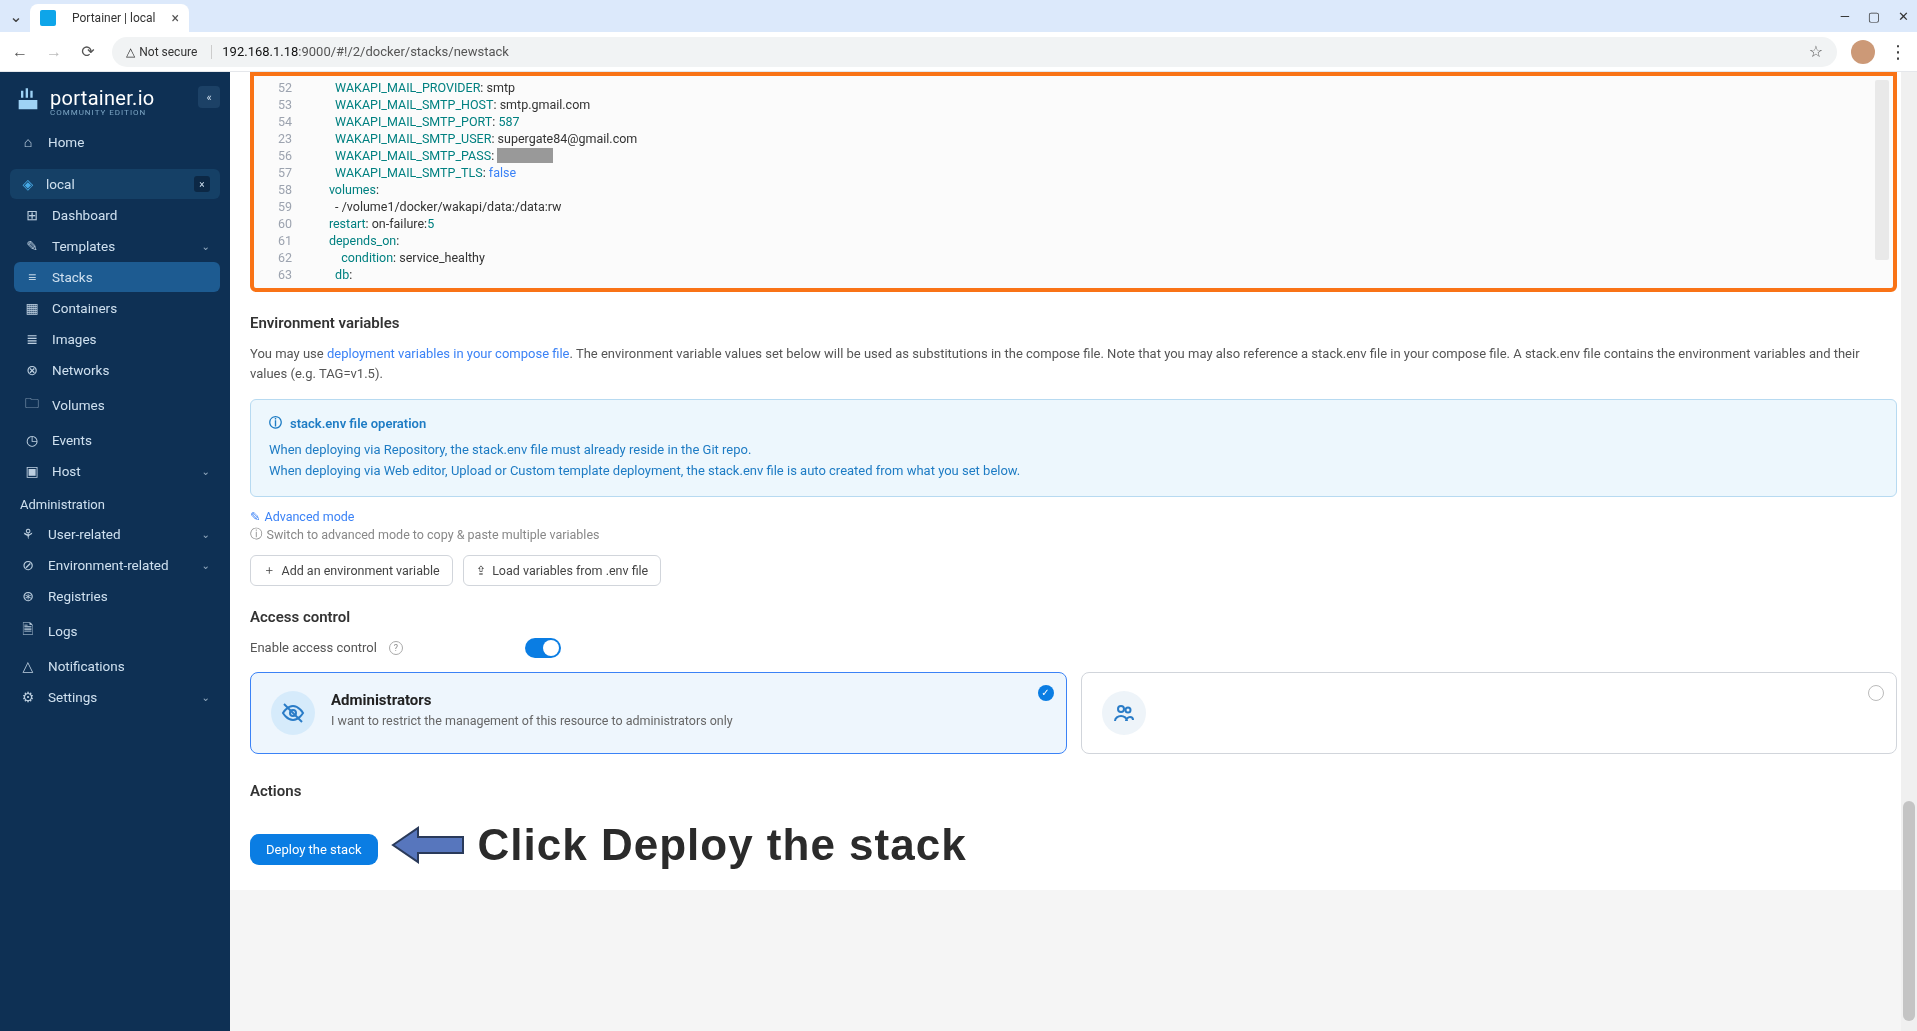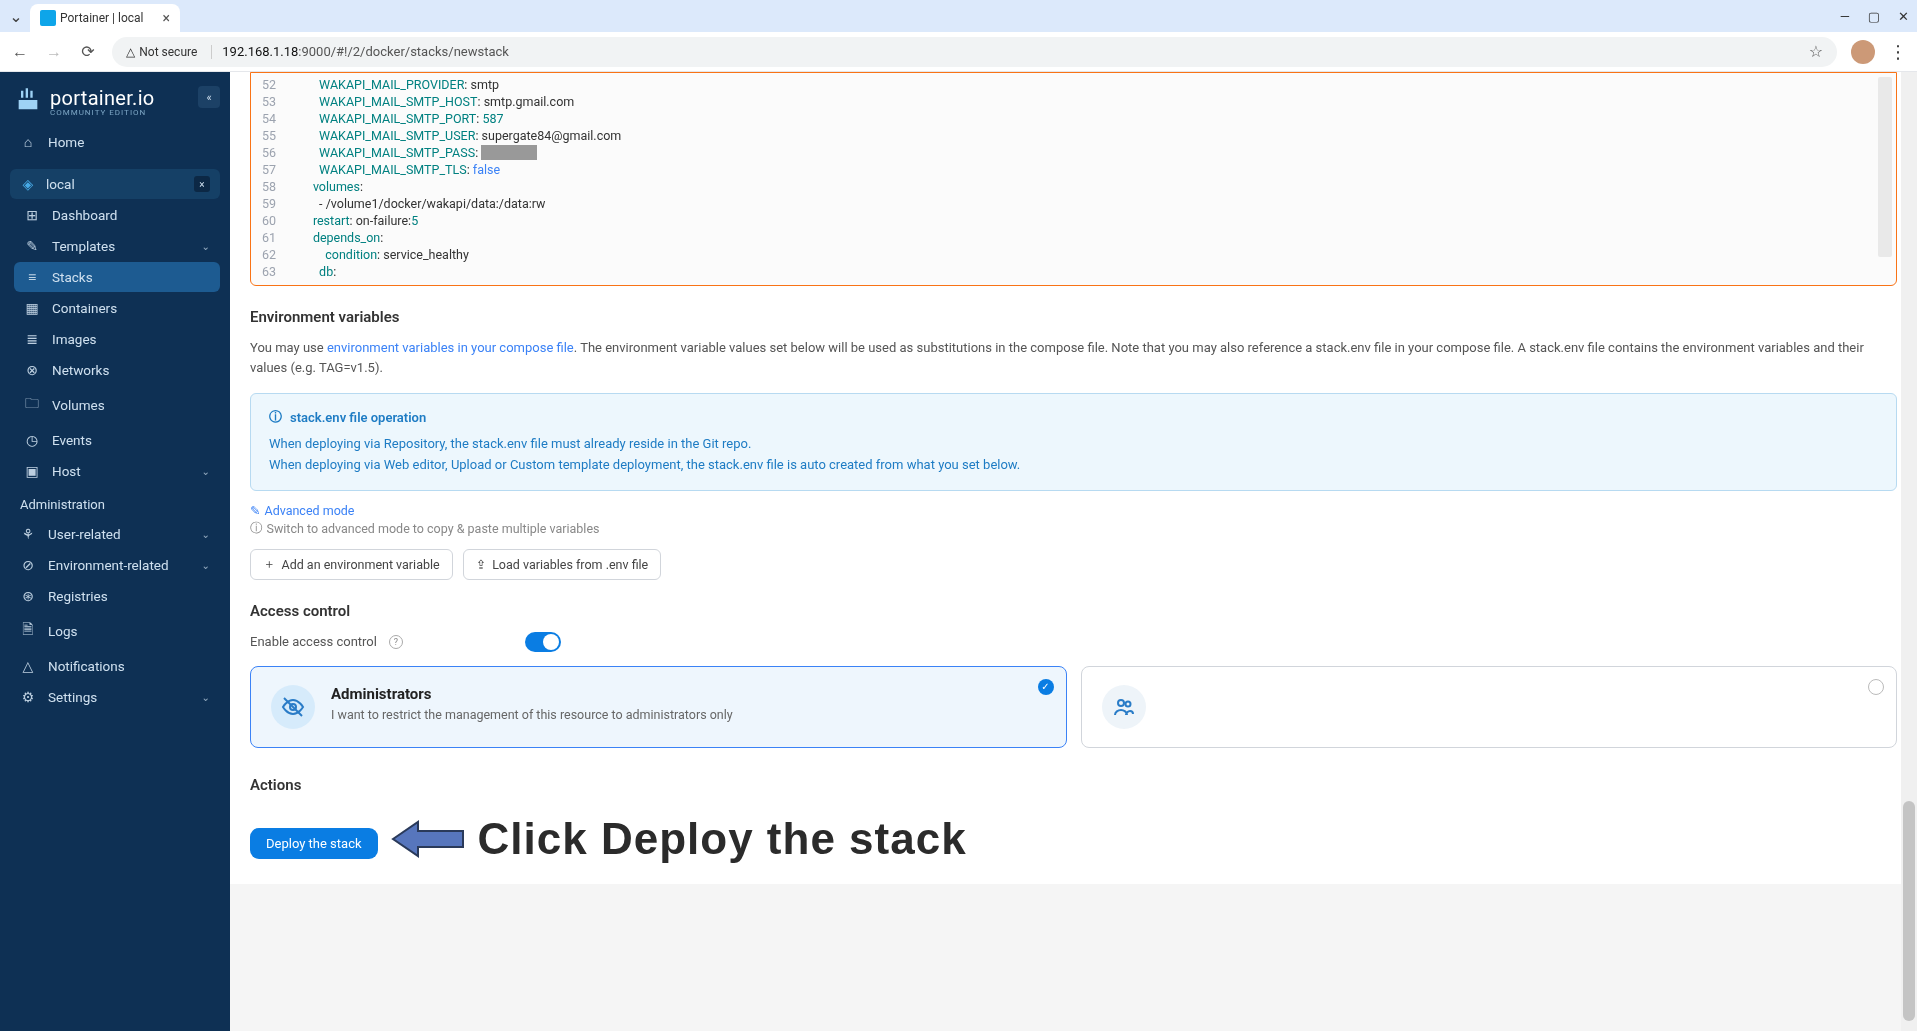--- a/index.html
+++ b/index.html
@@ -1,21 +1,21 @@
 <!DOCTYPE html>
 <html><head>
 <meta charset="utf-8">
 <style>
 * { margin: 0; padding: 0; box-sizing: border-box; font-family: -apple-system, BlinkMacSystemFont, "Segoe UI", Roboto, sans-serif; }
 body { background: #fff; overflow: hidden; }
 
 
 .browser-chrome { background: #dce9fb; height: 32px; display: flex; align-items: center; padding: 0 8px; }
 .tab-spacer { width: 16px; height: 16px; display:flex; align-items:center; justify-content:center; color:#444; }
-.browser-tab { background: #fff; border-radius: 8px 8px 0 0; height: 28px; display: flex; align-items: center; padding: 0 10px; gap: 4px; margin-top: 4px; margin-left: 6px; min-width: 150px; }
+.browser-tab { background: #fff; border-radius: 8px 8px 0 0; height: 28px; display: flex; align-items: center; padding: 0 10px; gap: 16px; margin-top: 4px; margin-left: 6px; min-width: 150px; }
 .tab-favicon { width: 16px; height: 16px; background: #0ea5e9; border-radius: 2px; }
 .tab-title { font-size: 12px; color: #333; flex: 1; }
 .tab-close { font-size: 14px; color: #555; cursor: pointer; }
 .chrome-right { margin-left: auto; display: flex; gap: 18px; color: #333; font-size: 13px; }
 
 .browser-toolbar { background: #fff; height: 40px; display: flex; align-items: center; padding: 0 10px; gap: 14px; border-bottom: 1px solid #e5e7eb; }
 .nav-btn { color: #555; font-size: 16px; cursor: pointer; width: 20px; text-align: center; }
 .address-bar { flex: 1; background: #f1f3f4; border-radius: 20px; height: 30px; display: flex; align-items: center; padding: 0 14px; gap: 10px; }
 .insecure { font-size: 12px; color: #333; display: flex; align-items: center; gap: 4px; border-right: 1px solid #ccc; padding-right: 14px; }
 .url { font-size: 13px; color: #555; }
@@ -39,21 +39,21 @@
 .nav-icon { width: 16px; text-align: center; opacity: 0.9; font-size: 14px; }
 .nav-label { flex: 1; }
 .nav-chevron { font-size: 10px; opacity: 0.7; }
 .env-badge { width: 16px; height: 16px; border-radius: 3px; background: #0c2845; display:flex; align-items:center; justify-content:center; font-size: 10px; }
 .nav-section { font-size: 13px; color: #cfe0ef; padding: 10px 10px 6px; }
 .sub-nav { padding-left: 4px; }
 
 
 .main { flex: 1; background: #f5f5f5; overflow-y: auto; padding: 0 0 40px 0; position: relative; }
 .content-card { background: #fff; margin: 0; padding: 0 20px 20px 20px; }
-.editor-wrap { background: #fbfbfb; border: 1px solid #f97316; border-radius: 0 0 6px 6px; padding: 4px 3px; position: relative; }
+.editor-wrap { background: #fbfbfb; border: 4px solid #f97316; border-radius: 0 0 6px 6px; padding: 4px 16px; position: relative; }
 .code-editor { font-family: "Courier New", monospace; font-size: 12.5px; line-height: 1.35; display: flex; }
 .gutter { text-align: right; color: #9ca3af; padding: 0 12px 0 8px; user-select: none; }
 .gutter div { height: 17px; }
 .code-lines { flex: 1; }
 .code-lines div { height: 17px; white-space: pre; }
 .k-key { color: #008080; }
 .k-val { color: #333; }
 .k-num { color: #008080; }
 .k-kw { color: #3b82f6; }
 .redacted { background: #999; color: transparent; }
@@ -241,21 +241,21 @@
   <div class="main">
     <div class="content-card">
 
       <div class="editor-wrap">
         <div class="mini-scroll"></div>
         <div class="code-editor">
           <div class="gutter" id="gutter">
               <div>52</div>
               <div>53</div>
               <div>54</div>
-              <div>55</div>
+              <div>23</div>
               <div>56</div>
               <div>57</div>
               <div>58</div>
               <div>59</div>
               <div>60</div>
               <div>61</div>
               <div>62</div>
               <div>63</div>
             </div>
           <div class="code-lines" id="code">
@@ -270,21 +270,21 @@
               <div>        <span class="k-key">restart</span><span class="k-val">:</span> <span class="k-val">on-failure:</span><span class="k-num">5</span></div>
               <div>        <span class="k-key">depends_on</span><span class="k-val">:</span></div>
               <div>            <span class="k-key">condition</span><span class="k-val">:</span> <span class="k-val">service_healthy</span></div>
               <div>          <span class="k-key">db</span><span class="k-val">:</span></div>
             </div>
         </div>
       </div>
 
       <div class="section-title">Environment variables</div>
       <div class="section-desc">
-        <span>You may use </span><span class="link">environment variables in your compose file</span><span>. The environment variable values set below will be used as substitutions in the compose file. Note that you may also reference a stack.env file in your compose file. A stack.env file contains the environment variables and their values (e.g. TAG=v1.5).</span>
+        <span>You may use </span><span class="link">deployment variables in your compose file</span><span>. The environment variable values set below will be used as substitutions in the compose file. Note that you may also reference a stack.env file in your compose file. A stack.env file contains the environment variables and their values (e.g. TAG=v1.5).</span>
       </div>
 
       <div class="info-box">
         <div class="info-title">
           <span>ⓘ</span>
           <span>stack.env file operation</span>
         </div>
         <div class="info-body">
           <div><span>When deploying via </span><span class="info-strong">Repository</span><span>, the stack.env file must already reside in the Git repo.</span></div>
           <div><span>When deploying via </span><span class="info-strong">Web editor</span><span>, </span><span class="info-strong">Upload</span><span> or </span><span class="info-strong">Custom template deployment</span><span>, the stack.env file is auto created from what you set below.</span></div>

